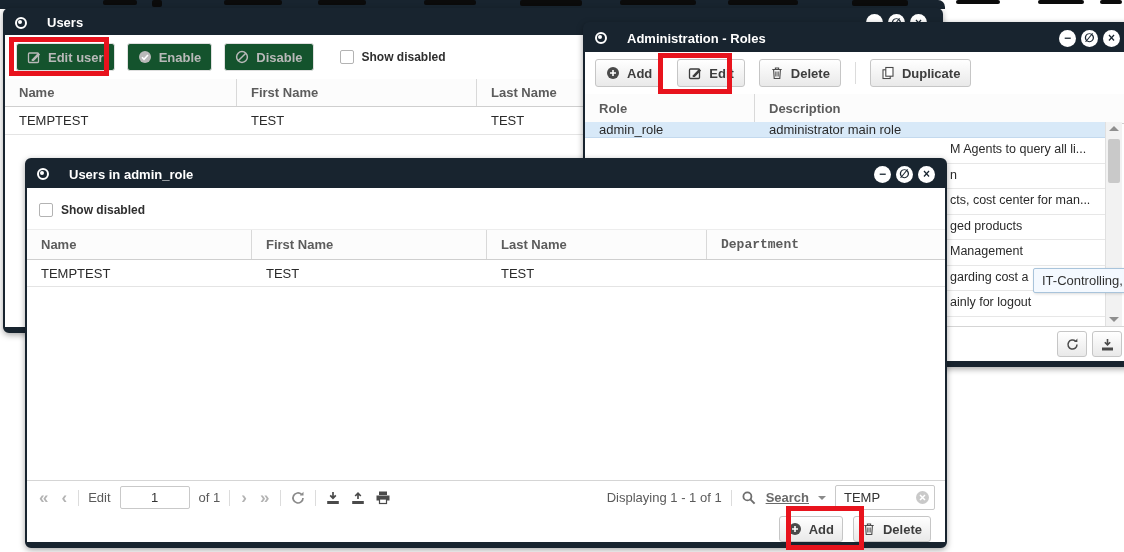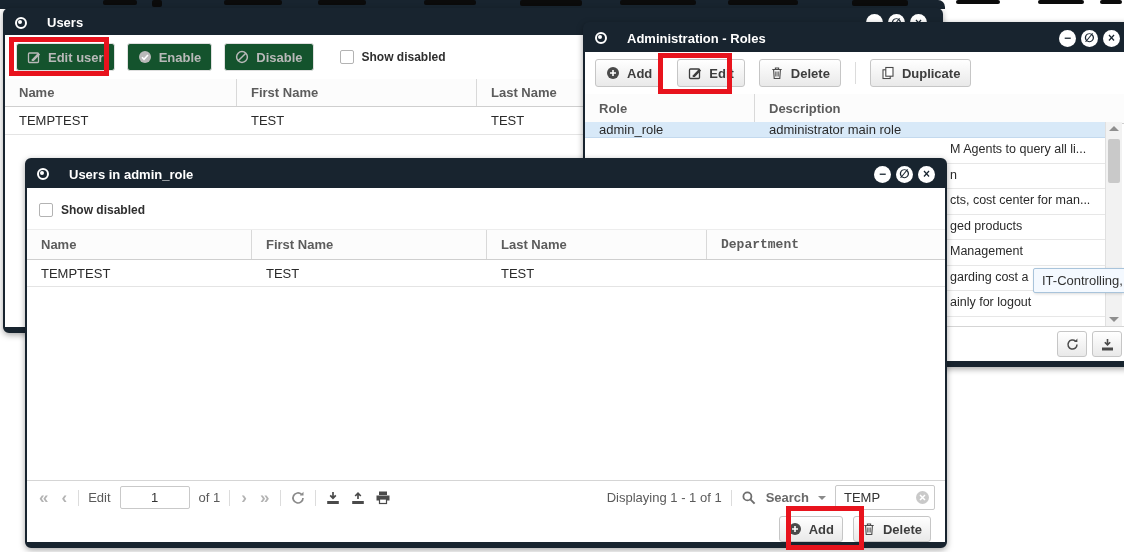--- a/index.html
+++ b/index.html
@@ -313,21 +313,21 @@
         </span>
       <span class="spacer"></span>
       <span>Displaying 1 - 1 of 1</span>
       <span class="tsep" style="height:16px;"></span>
       <span style="display:inline-flex;">
           <svg width="16" height="16" viewBox="0 0 16 16">
             <circle cx="6.4" cy="6.4" r="4" fill="none" stroke="#6e6e6e" stroke-width="1.8"></circle>
             <line x1="9.4" y1="9.4" x2="13.6" y2="13.6" stroke="#6e6e6e" stroke-width="2"></line>
           </svg>
         </span>
-      <span style="font-weight:bold;color:#6a6a6a;">Search</span>
+      <span style="font-weight:bold;color:#6a6a6a;text-decoration:underline;">Search</span>
       <span class="caret"></span>
       <span class="searchbox">
         <input value="TEMP" style="">
         <span style="position:absolute; right:4px; top:4px; display:inline-flex;">
             <svg width="15" height="15" viewBox="0 0 15 15">
               <circle cx="7.5" cy="7.5" r="6.5" fill="#c9c9c9"></circle>
               <path d="M5 5l5 5M10 5l-5 5" stroke="#fff" stroke-width="1.5"></path>
             </svg>
           </span>
       </span>

